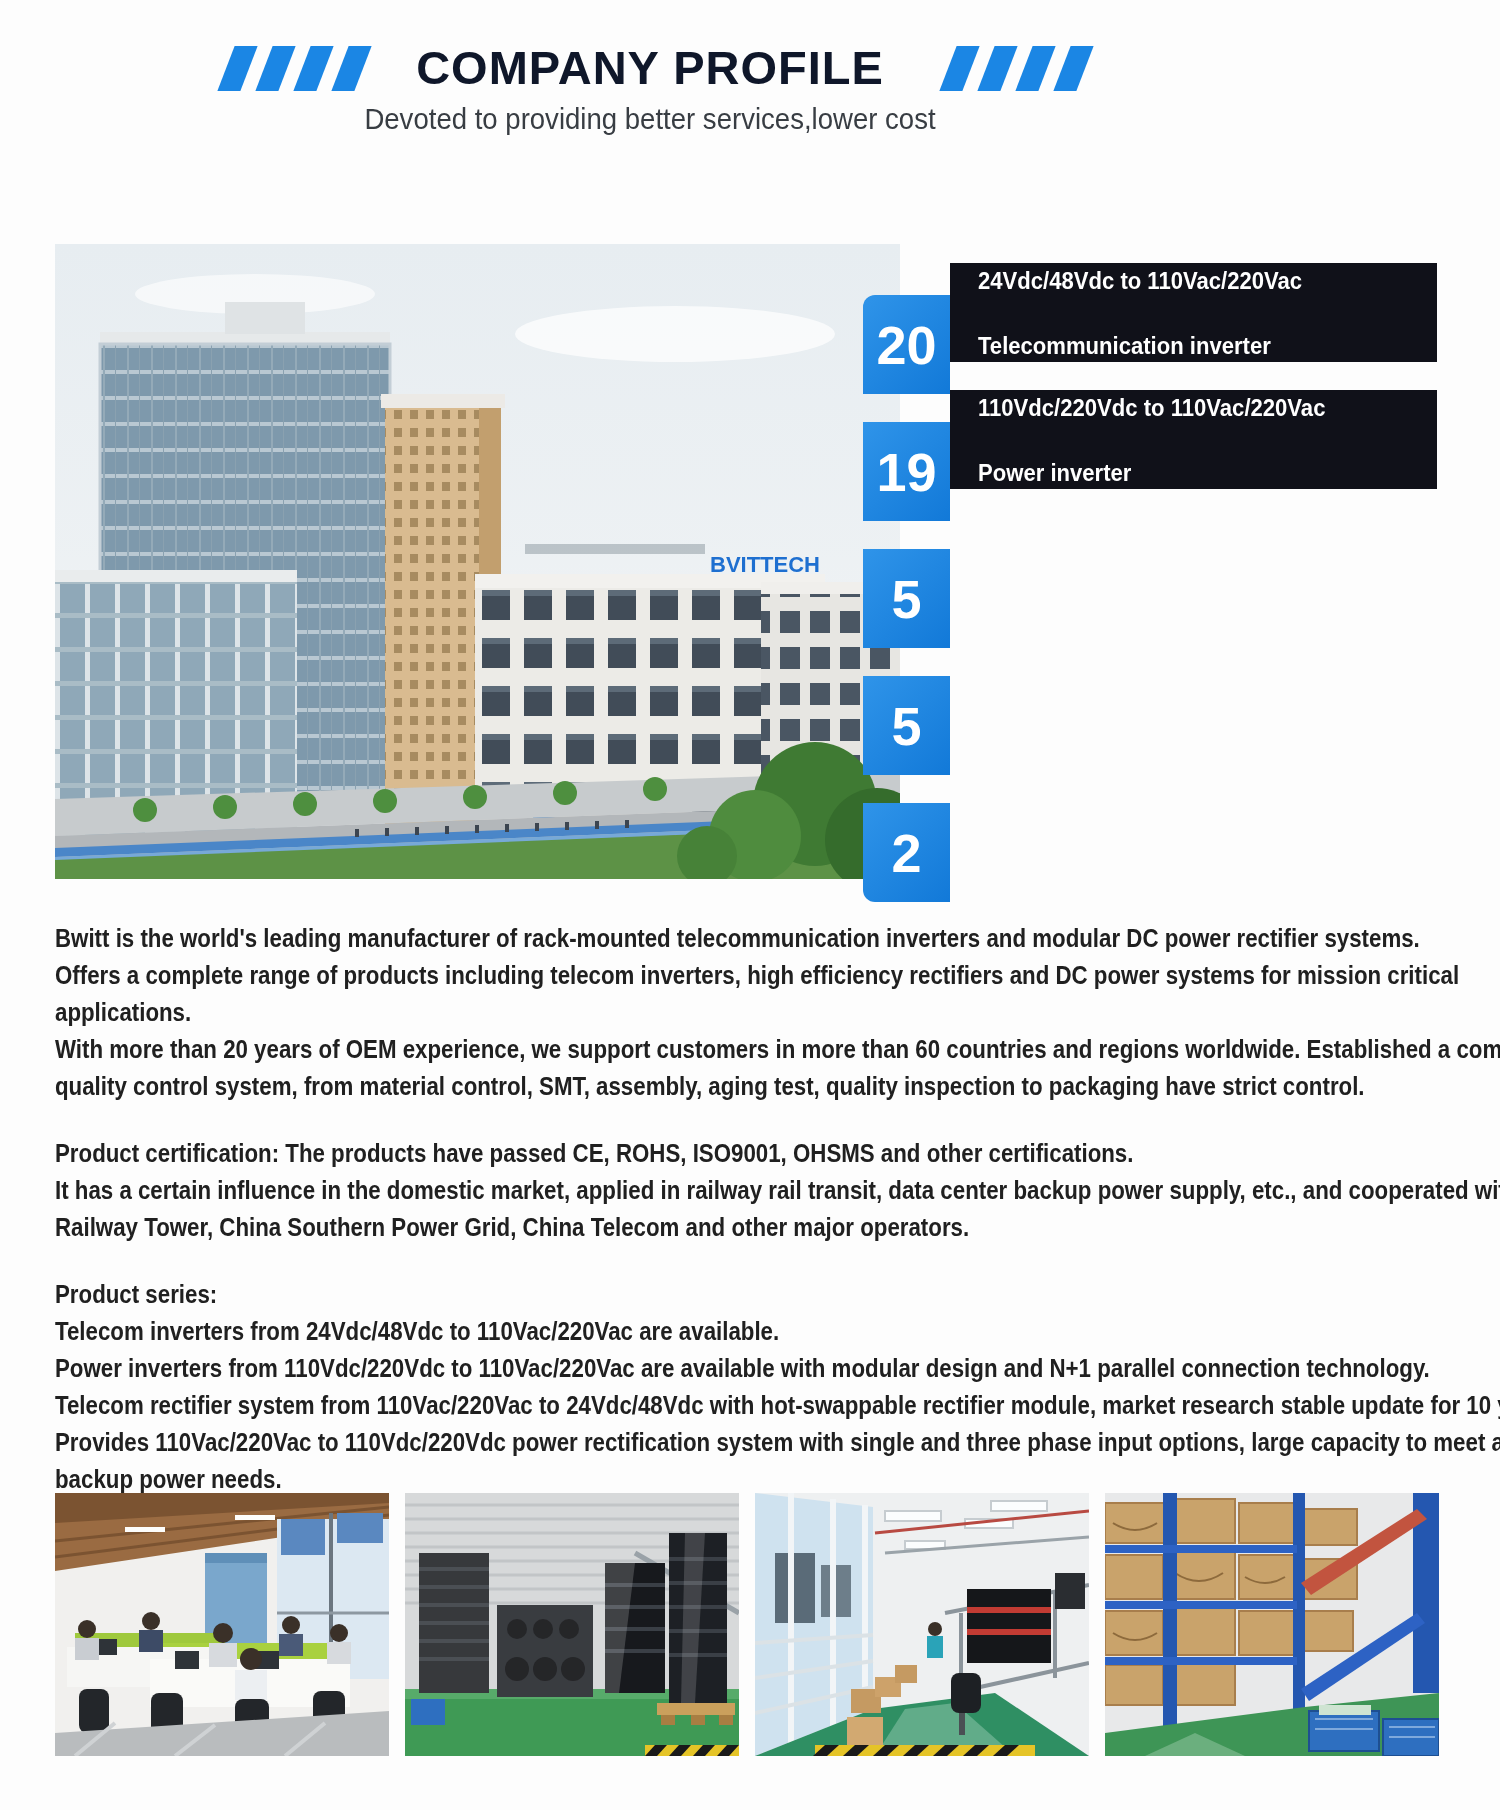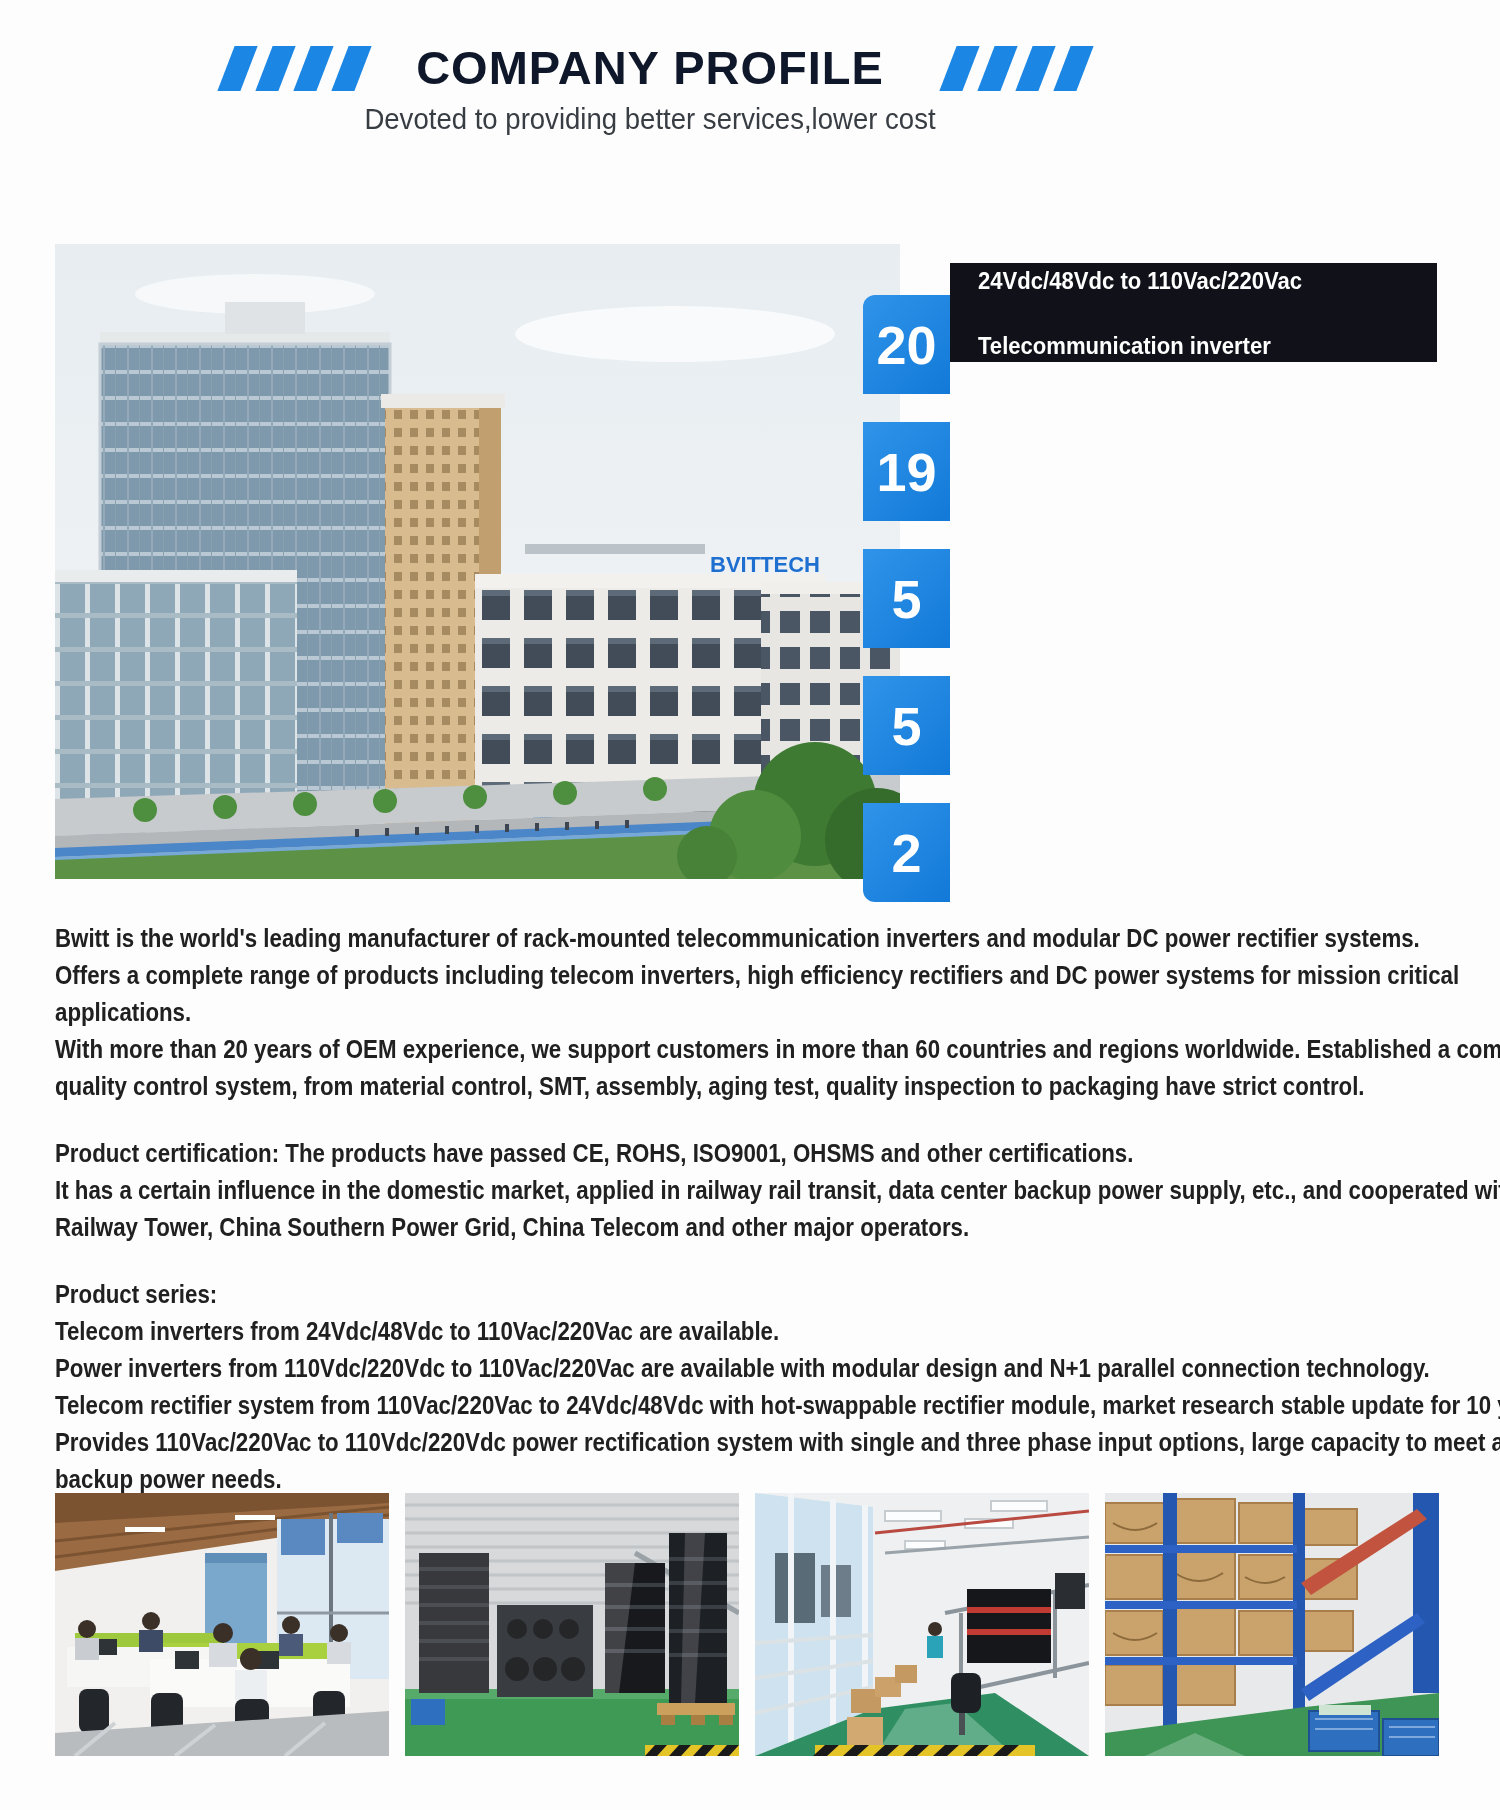--- a/index.html
+++ b/index.html
@@ -195,20 +195,24 @@
 
   <div class="stat-row first" style="top:263px">
     <div class="stat-num">20</div>
     <div class="stat-bar">
       <div class="bar-line">24Vdc/48Vdc to 110Vac/220Vac</div>
       <div class="bar-line">Telecommunication inverter</div>
     </div>
   </div>
   <div class="stat-row" style="top:390px">
     <div class="stat-num">19</div>
+    <div class="stat-bar">
+      <div class="bar-line">110Vdc/220Vdc to 110Vac/220Vac</div>
+      <div class="bar-line">Power inverter</div>
+    </div>
   </div>
   <div class="stat-row" style="top:517px">
     <div class="stat-num">5</div>
   </div>
   <div class="stat-row" style="top:644px">
     <div class="stat-num">5</div>
   </div>
   <div class="stat-row last" style="top:771px">
     <div class="stat-num">2</div>
   </div>

